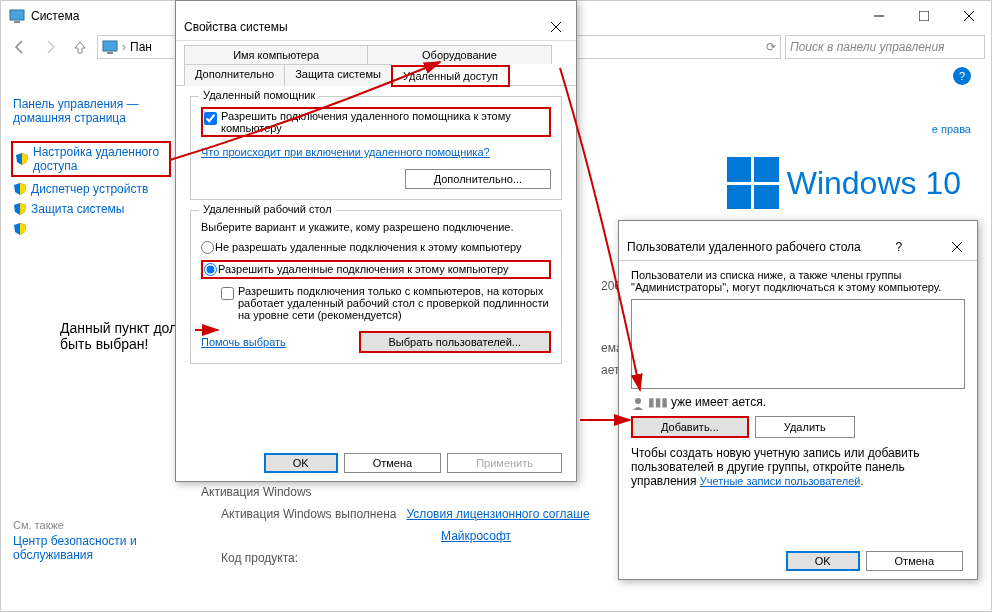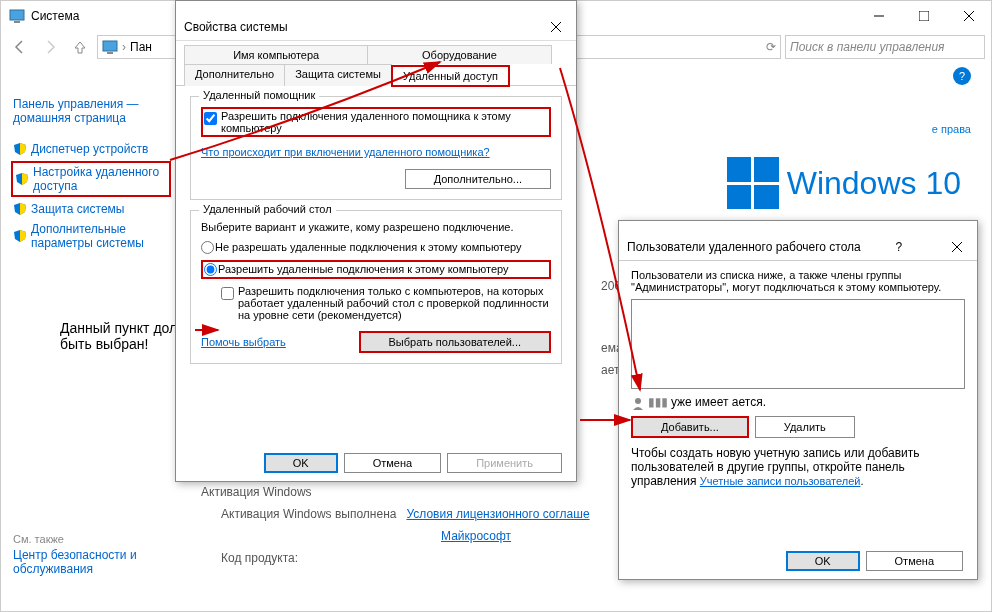--- a/index.html
+++ b/index.html
@@ -133,55 +133,54 @@
     </div>
   </div>
   <div style="display:flex;justify-content:flex-end;padding-right:8px">
     <div class="help-icon">?</div>
   </div>
 
   <div class="content">
     <div class="sidebar">
       <div class="sidebar-title">Панель управления — домашняя страница</div>
       <div style="height:10px"></div>
+      <div class="sidebar-item highlighted">
+        <span class="shield">
+            <svg width="14" height="14">
+              <path d="M7 1 L13 3 L12 10 L7 13 L2 10 L1 3 Z" fill="#0078d7"></path>
+              <path d="M7 1 L13 3 L12 10 L7 13 Z" fill="#ffd700"></path>
+            </svg>
+          </span>
+        <span>Настройка удаленного доступа</span>
+      </div>
       <div class="sidebar-item">
         <span class="shield">
             <svg width="14" height="14">
               <path d="M7 1 L13 3 L12 10 L7 13 L2 10 L1 3 Z" fill="#0078d7"></path>
               <path d="M7 1 L13 3 L12 10 L7 13 Z" fill="#ffd700"></path>
             </svg>
           </span>
         <span>Диспетчер устройств</span>
       </div>
-      <div class="sidebar-item highlighted">
-        <span class="shield">
-            <svg width="14" height="14">
-              <path d="M7 1 L13 3 L12 10 L7 13 L2 10 L1 3 Z" fill="#0078d7"></path>
-              <path d="M7 1 L13 3 L12 10 L7 13 Z" fill="#ffd700"></path>
-            </svg>
-          </span>
-        <span>Настройка удаленного доступа</span>
-      </div>
       <div class="sidebar-item">
         <span class="shield">
             <svg width="14" height="14">
               <path d="M7 1 L13 3 L12 10 L7 13 L2 10 L1 3 Z" fill="#0078d7"></path>
               <path d="M7 1 L13 3 L12 10 L7 13 Z" fill="#ffd700"></path>
             </svg>
           </span>
         <span>Защита системы</span>
       </div>
       <div class="sidebar-item">
         <span class="shield">
             <svg width="14" height="14">
               <path d="M7 1 L13 3 L12 10 L7 13 L2 10 L1 3 Z" fill="#0078d7"></path>
               <path d="M7 1 L13 3 L12 10 L7 13 Z" fill="#ffd700"></path>
             </svg>
           </span>
-        <span>Дополнительные параметры системы</span>
       </div>
       <div class="see-also">См. также</div>
       <div class="sidebar-item">
           <span>Центр безопасности и обслуживания</span>
         </div>
     </div>
 
     <div class="main">
       <h2><span style="visibility:hidden">Просмотр основных сведений о вашем компьют</span><span>ере</span></h2>
       <div style="text-align:right;color:#0078d7;font-size:11px">е права</div>

